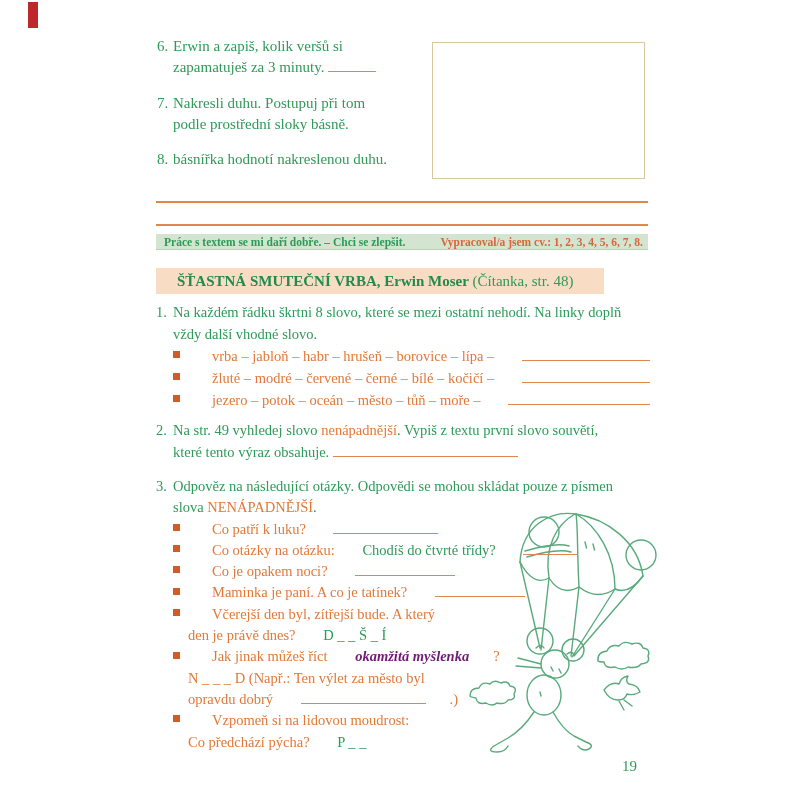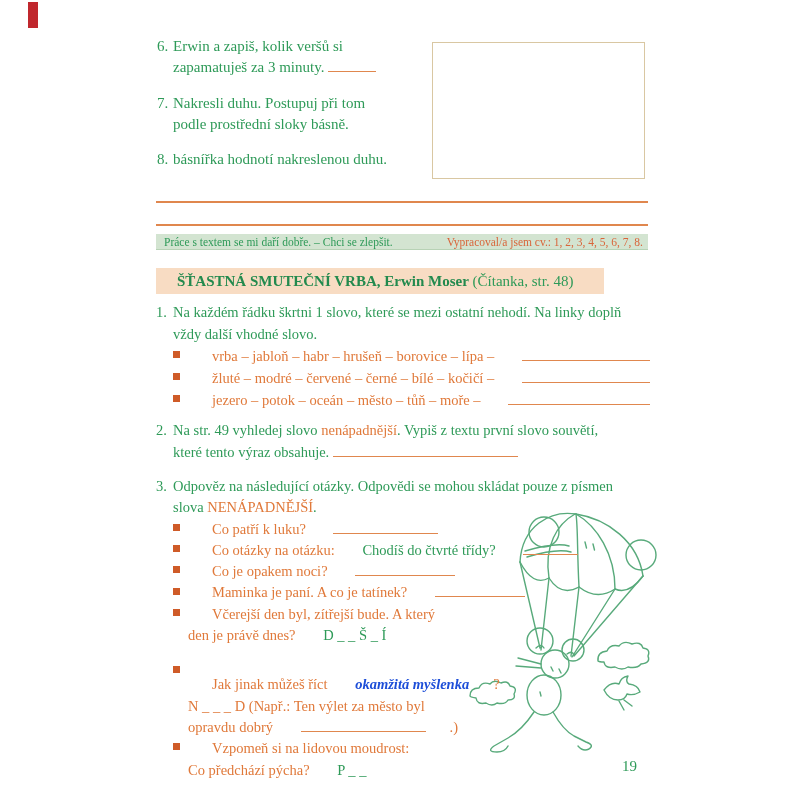--- a/index.html
+++ b/index.html
@@ -21,21 +21,21 @@
 
   
   .draw-box { left:432px; top:42px; width:213px; height:137px; border:1px solid #d9c7a2; background:#fff; }
 
   
   .ans-line { left:156px; width:492px; height:0; border-bottom:2px solid #e0874e; }
 
   
   .assessment { left:156px; top:234px; width:492px; height:16px; background:#d3e4d1;
     border-bottom:1px solid #b7d2b5; display:flex; justify-content:space-between; align-items:center;
-    font-size:11.5px; padding:0 5px 0 8px; white-space:nowrap; }
+    font-size:11.5px; padding:0 5px 0 8px; white-space:nowrap;font-weight:bold; }
 
   
   .banner { left:156px; top:268px; width:448px; height:26px; background:#f8dcc3;
     line-height:26px; padding-left:21px; font-size:15px; white-space:nowrap; }
   .banner b { font-weight:bold; color:#238a4e; }
   .banner span { color:#2e9a58; }
 
   
   .task { left:156px; width:494px; font-size:14.5px; color:#2e9a58; padding-left:17px; }
   .task .num { position:absolute; left:0; top:0; }
@@ -45,21 +45,21 @@
 
   .wrow { display:flex; align-items:baseline; white-space:pre; }
   .qrow { display:flex; align-items:baseline; white-space:pre; }
   .cont { padding-left:15px; }
   .sq { display:inline-block; width:7px; height:7px; background:#cf5b28; margin-right:8px; flex:0 0 auto;
         position:relative; top:-2px; align-self:center; }
 
   .blank { display:inline-block; height:13px; border-bottom:1.4px solid #e0874e; }
   .blank.grow { flex:1 1 auto; }
 
-  .hl-green-bi { color:#1d4ed8; font-weight:bold; font-style:italic;margin-top:28px; }
+  .hl-green-bi { color:#701a75; font-weight:bold; font-style:italic; }
 
   
   .illu { left:456px; top:498px; width:232px; height:266px; z-index:0; }
   .z1 { z-index:1; }
 
   .page-num { left:622px; top:758px; font-size:15px; color:#2e9a58; }
 </style>
 </head>
 <body>
 
@@ -89,21 +89,21 @@
   <span class="green">Práce s textem se mi daří dobře. – Chci se zlepšit.</span>
   <span style="color:#d9653a">Vypracoval/a jsem cv.: 1, 2, 3, 4, 5, 6, 7, 8.</span>
 </div>
 
 <div class="abs banner">
   <b>ŠŤASTNÁ SMUTEČNÍ VRBA, Erwin Moser</b><span> (Čítanka, str. 48)</span>
 </div>
 
 <div class="abs task t1 z1">
   <span class="num">1.</span>
-  <div>Na každém řádku škrtni 1 slovo, které se mezi ostatní nehodí. Na linky doplň</div>
+  <div>Na každém řádku škrtni 8 slovo, které se mezi ostatní nehodí. Na linky doplň</div>
   <div>vždy další vhodné slovo.</div>
   <div class="wrow orange">
     <span class="sq"></span>
     <span>vrba – jabloň – habr – hrušeň – borovice – lípa – </span><span class="blank grow"></span>
   </div>
   <div class="wrow orange">
     <span class="sq"></span>
     <span>žluté – modré – červené – černé – bílé – kočičí – </span><span class="blank grow"></span>
   </div>
   <div class="wrow orange">

